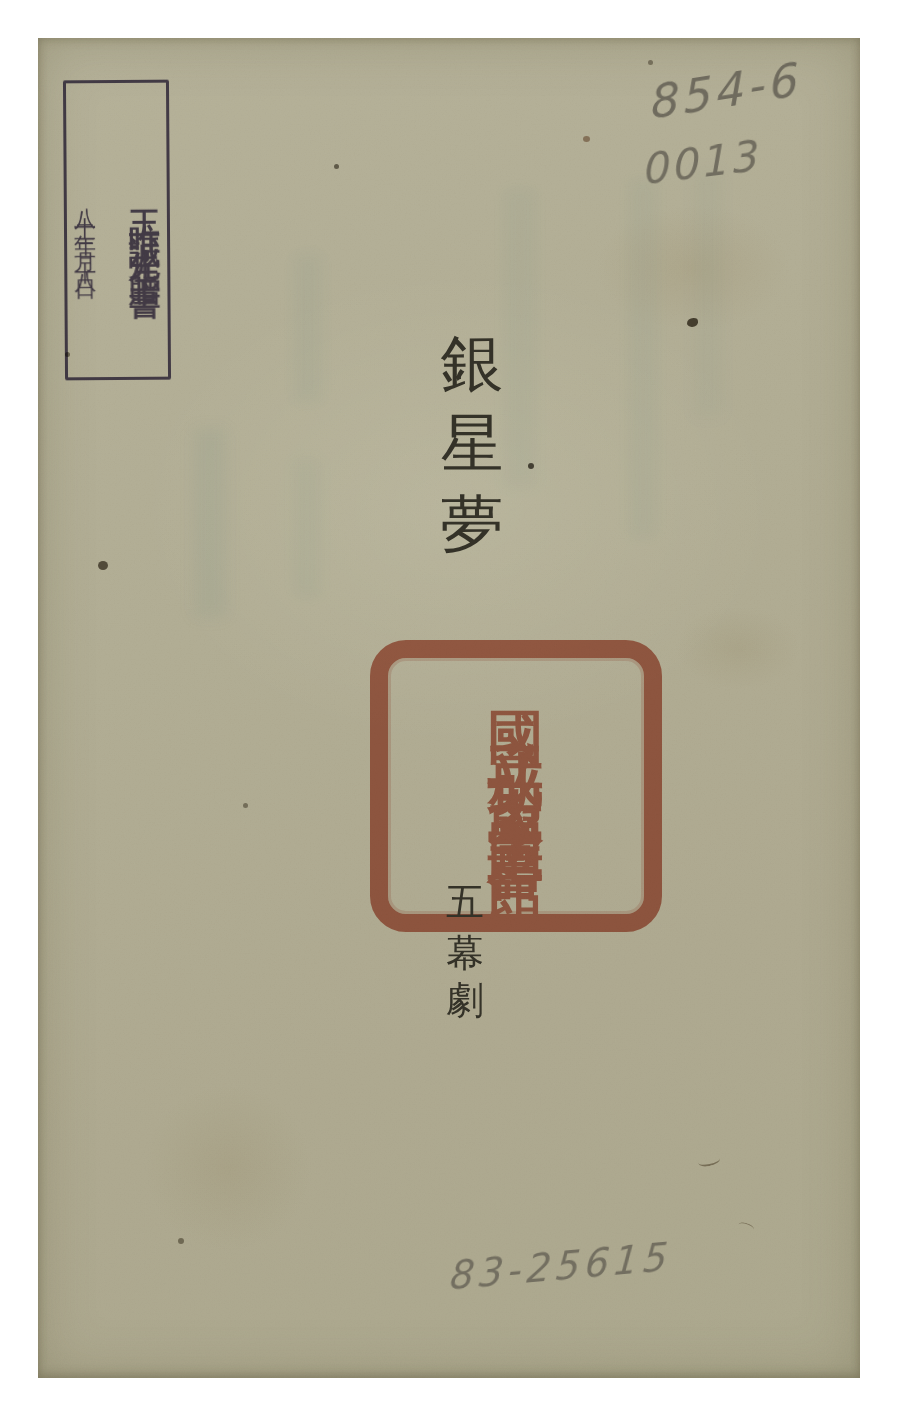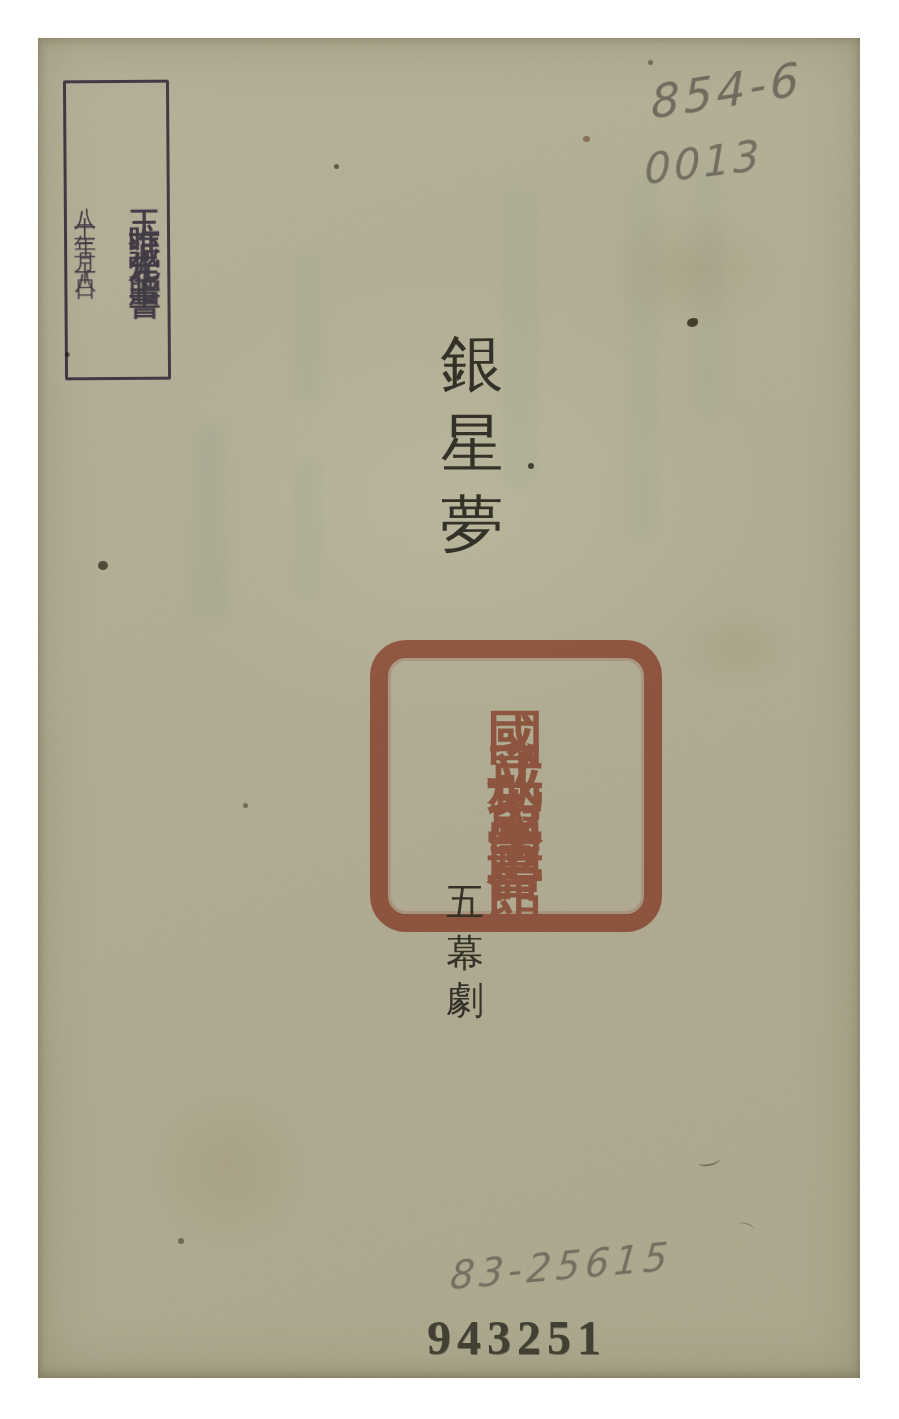--- a/index.html
+++ b/index.html
@@ -261,16 +261,15 @@
 
     <div class="book-title">銀星夢</div>
 
     <div class="seal">
       <div class="seal-text">國立成功大學圖書館</div>
     </div>
 
     <div class="subtitle">五幕劇</div>
 
     <div class="acc-hand">83-25615</div>
-    <div class="acc-stamp">943251</div>
 
   </div>
 </div>
 
 </body></html>

